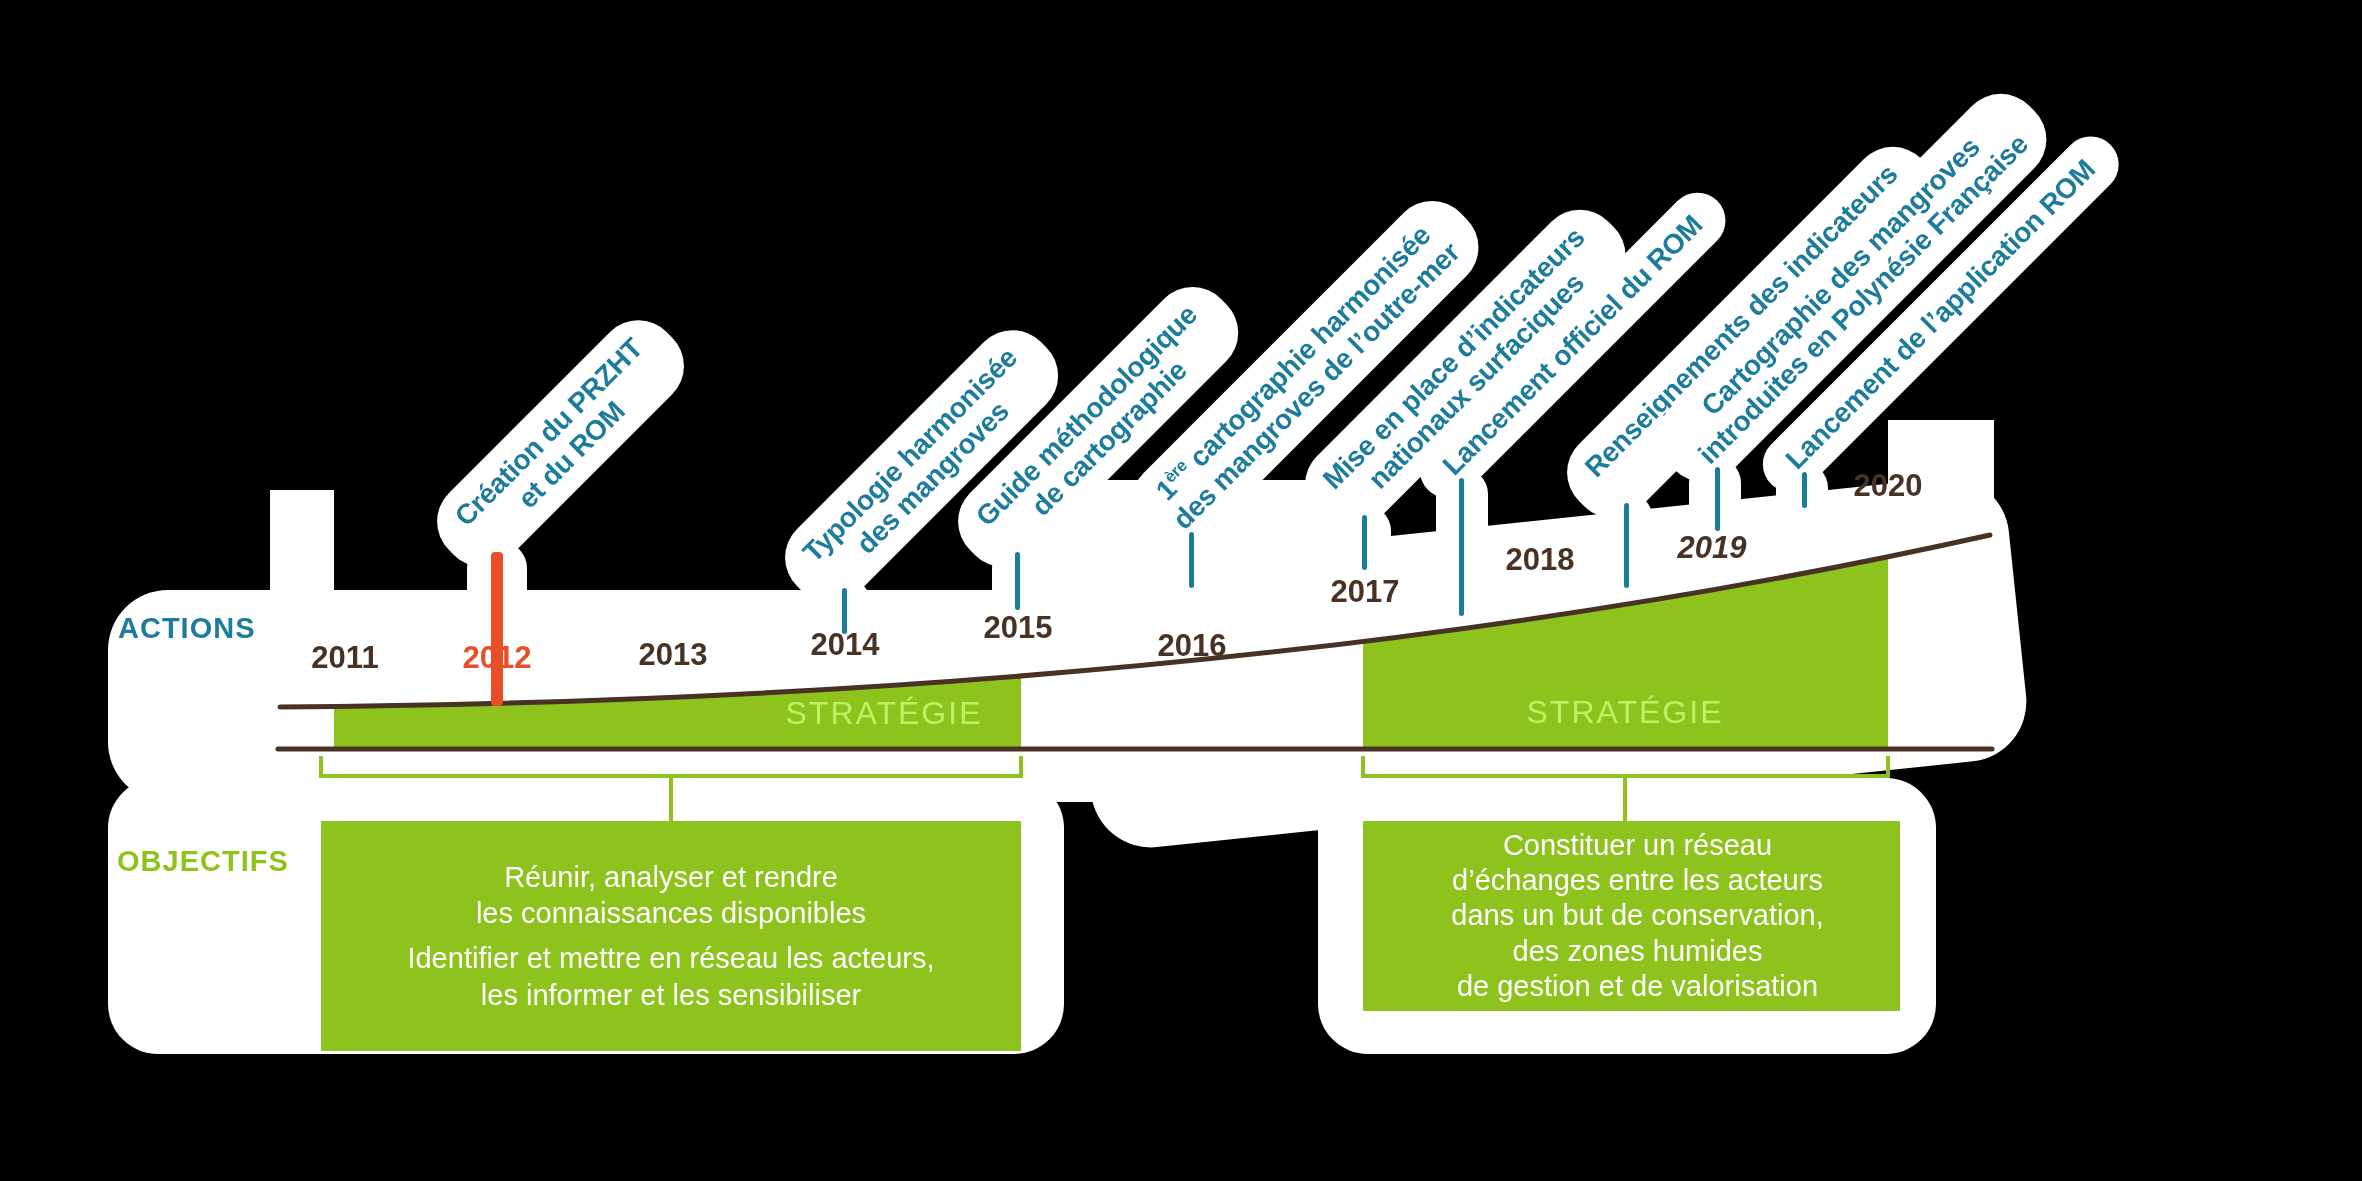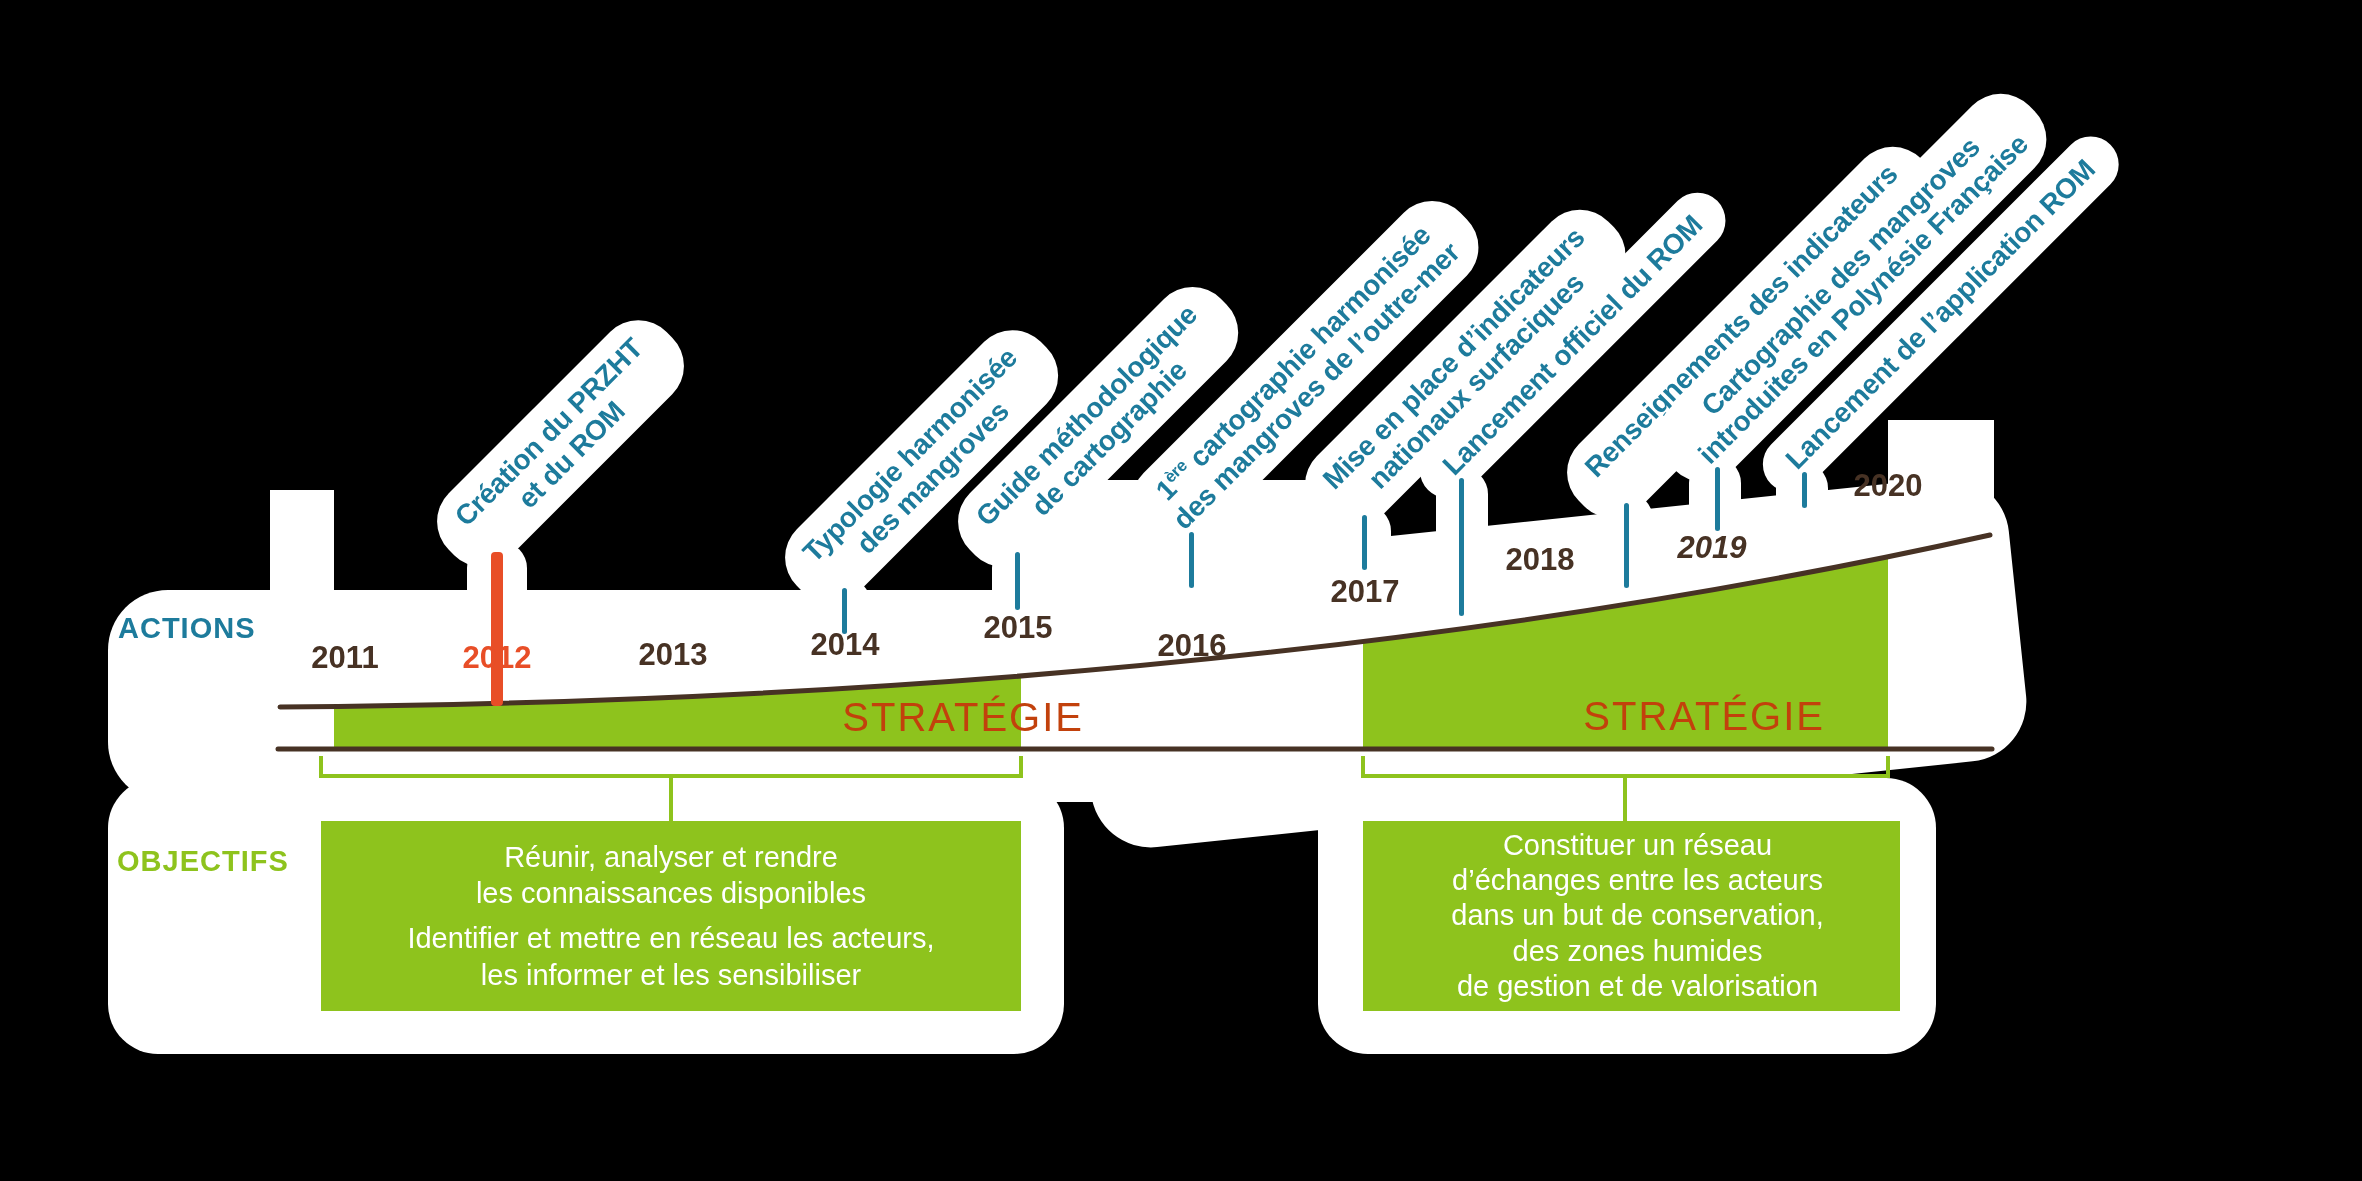--- a/index.html
+++ b/index.html
@@ -26,22 +26,22 @@
   .event sup{font-size:0.6em;}
   .tick{position:absolute;width:5px;border-radius:3px;background:var(--teal);z-index:5;}
   .tick.red{width:12px;border-radius:4px;background:var(--red);}
   .year{
     position:absolute;transform:translate(-50%,-50%);z-index:6;
     font-weight:700;font-size:31px;color:var(--brown);white-space:nowrap;
   }
   .year.hl{color:var(--red);}
   .rowlabel{position:absolute;z-index:6;font-weight:700;font-size:29px;letter-spacing:1px;white-space:nowrap;}
   .strat{
-    position:absolute;z-index:6;width:400px;text-align:right;color:#c2410c;
-    font-size:40px;letter-spacing:2px;font-weight:400;white-space:nowrap;
+    position:absolute;z-index:6;width:400px;text-align:center;color:#bef264;
+    font-size:32px;letter-spacing:2px;font-weight:400;white-space:nowrap;
   }
   .obox{
     position:absolute;z-index:6;background:var(--green);color:#fff;
     display:flex;flex-direction:column;justify-content:center;
     text-align:center;font-size:29px;line-height:1.26;
   }
   .obox .para + .para{margin-top:8px;}
 </style>
 </head>
 <body>
@@ -131,21 +131,21 @@
   <div class="year" style="left:1540px;top:560px;">2018</div>
   <div class="year" style="left:1712px;top:548px;font-style:italic;">2019</div>
   <div class="year" style="left:1888px;top:486px;">2020</div>
 
   <div class="rowlabel" style="left:118px;top:612px;color:var(--teal);">ACTIONS</div>
   <div class="rowlabel" style="left:117px;top:845px;color:var(--green);">OBJECTIFS</div>
 
   <div class="strat" style="left:684px;top:695px;">STRATÉGIE</div>
   <div class="strat" style="left:1425px;top:694px;">STRATÉGIE</div>
 
-  <div class="obox" style="left:321px;top:821px;width:700px;height:190px;">
+  <div class="obox" style="left:321px;top:821px;width:700px;height:230px;">
     <div class="para">
       <div>Réunir, analyser et rendre</div>
       <div>les connaissances disponibles</div>
     </div>
     <div class="para">
       <div>Identifier et mettre en réseau les acteurs,</div>
       <div>les informer et les sensibiliser</div>
     </div>
   </div>
   <div class="obox" style="left:1363px;top:821px;width:525px;height:190px;line-height:1.22;padding-left:12px;">

